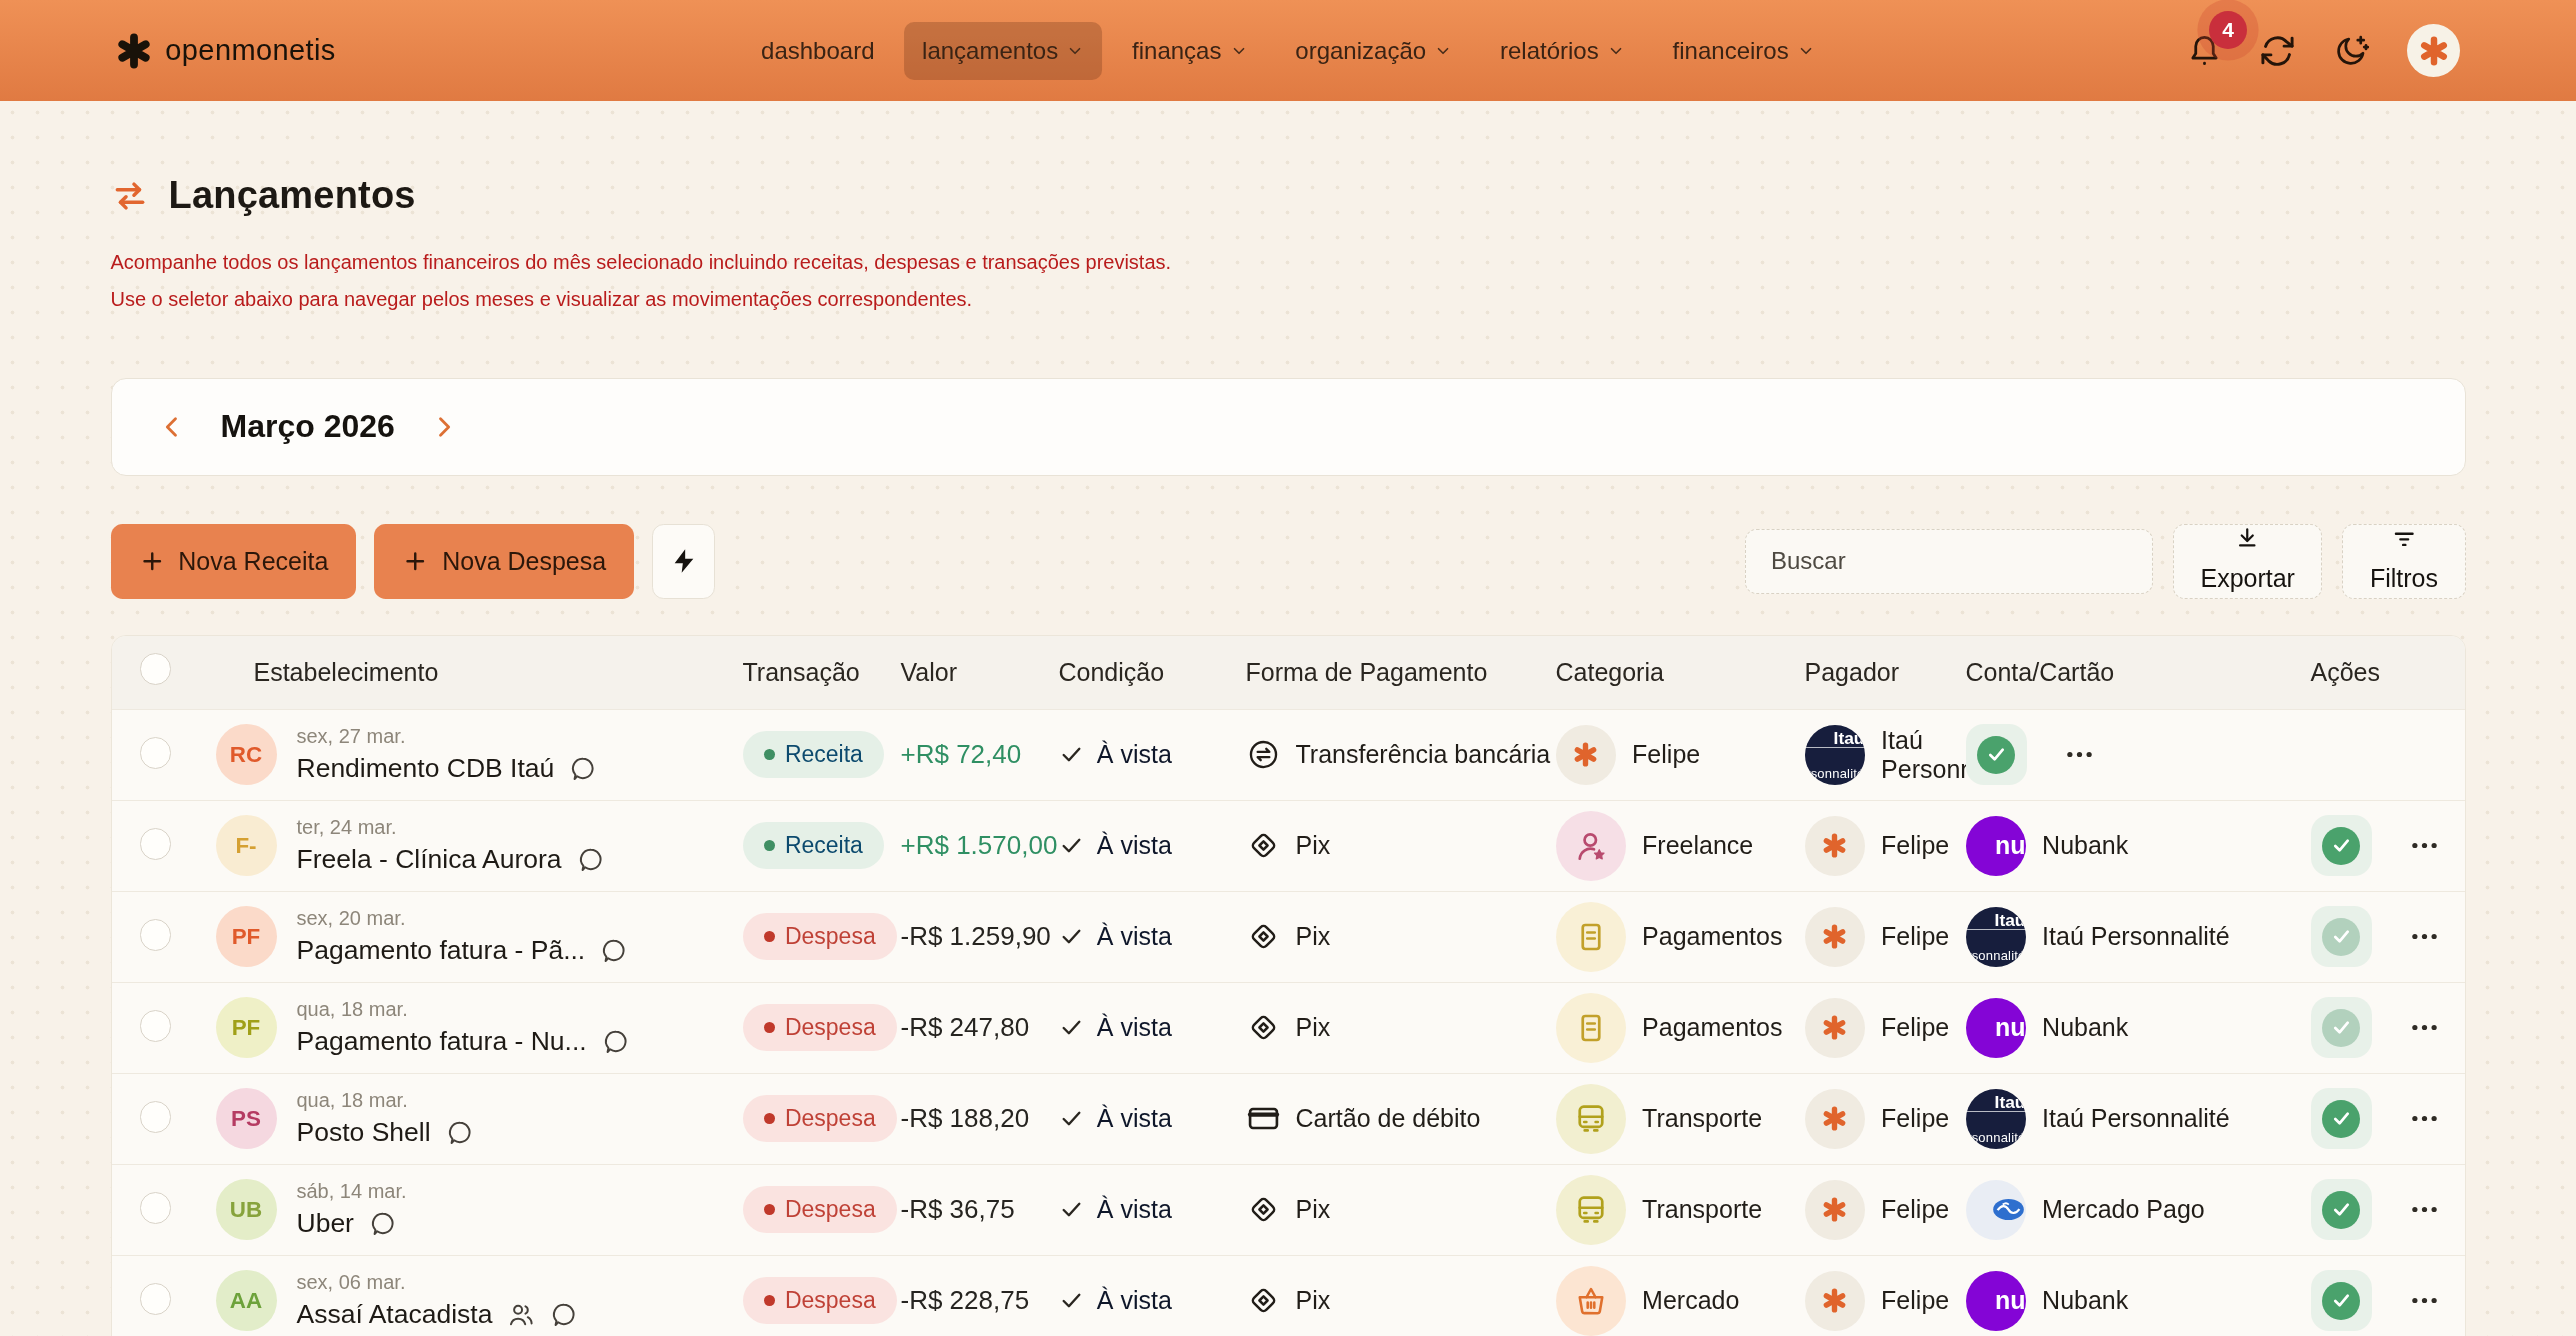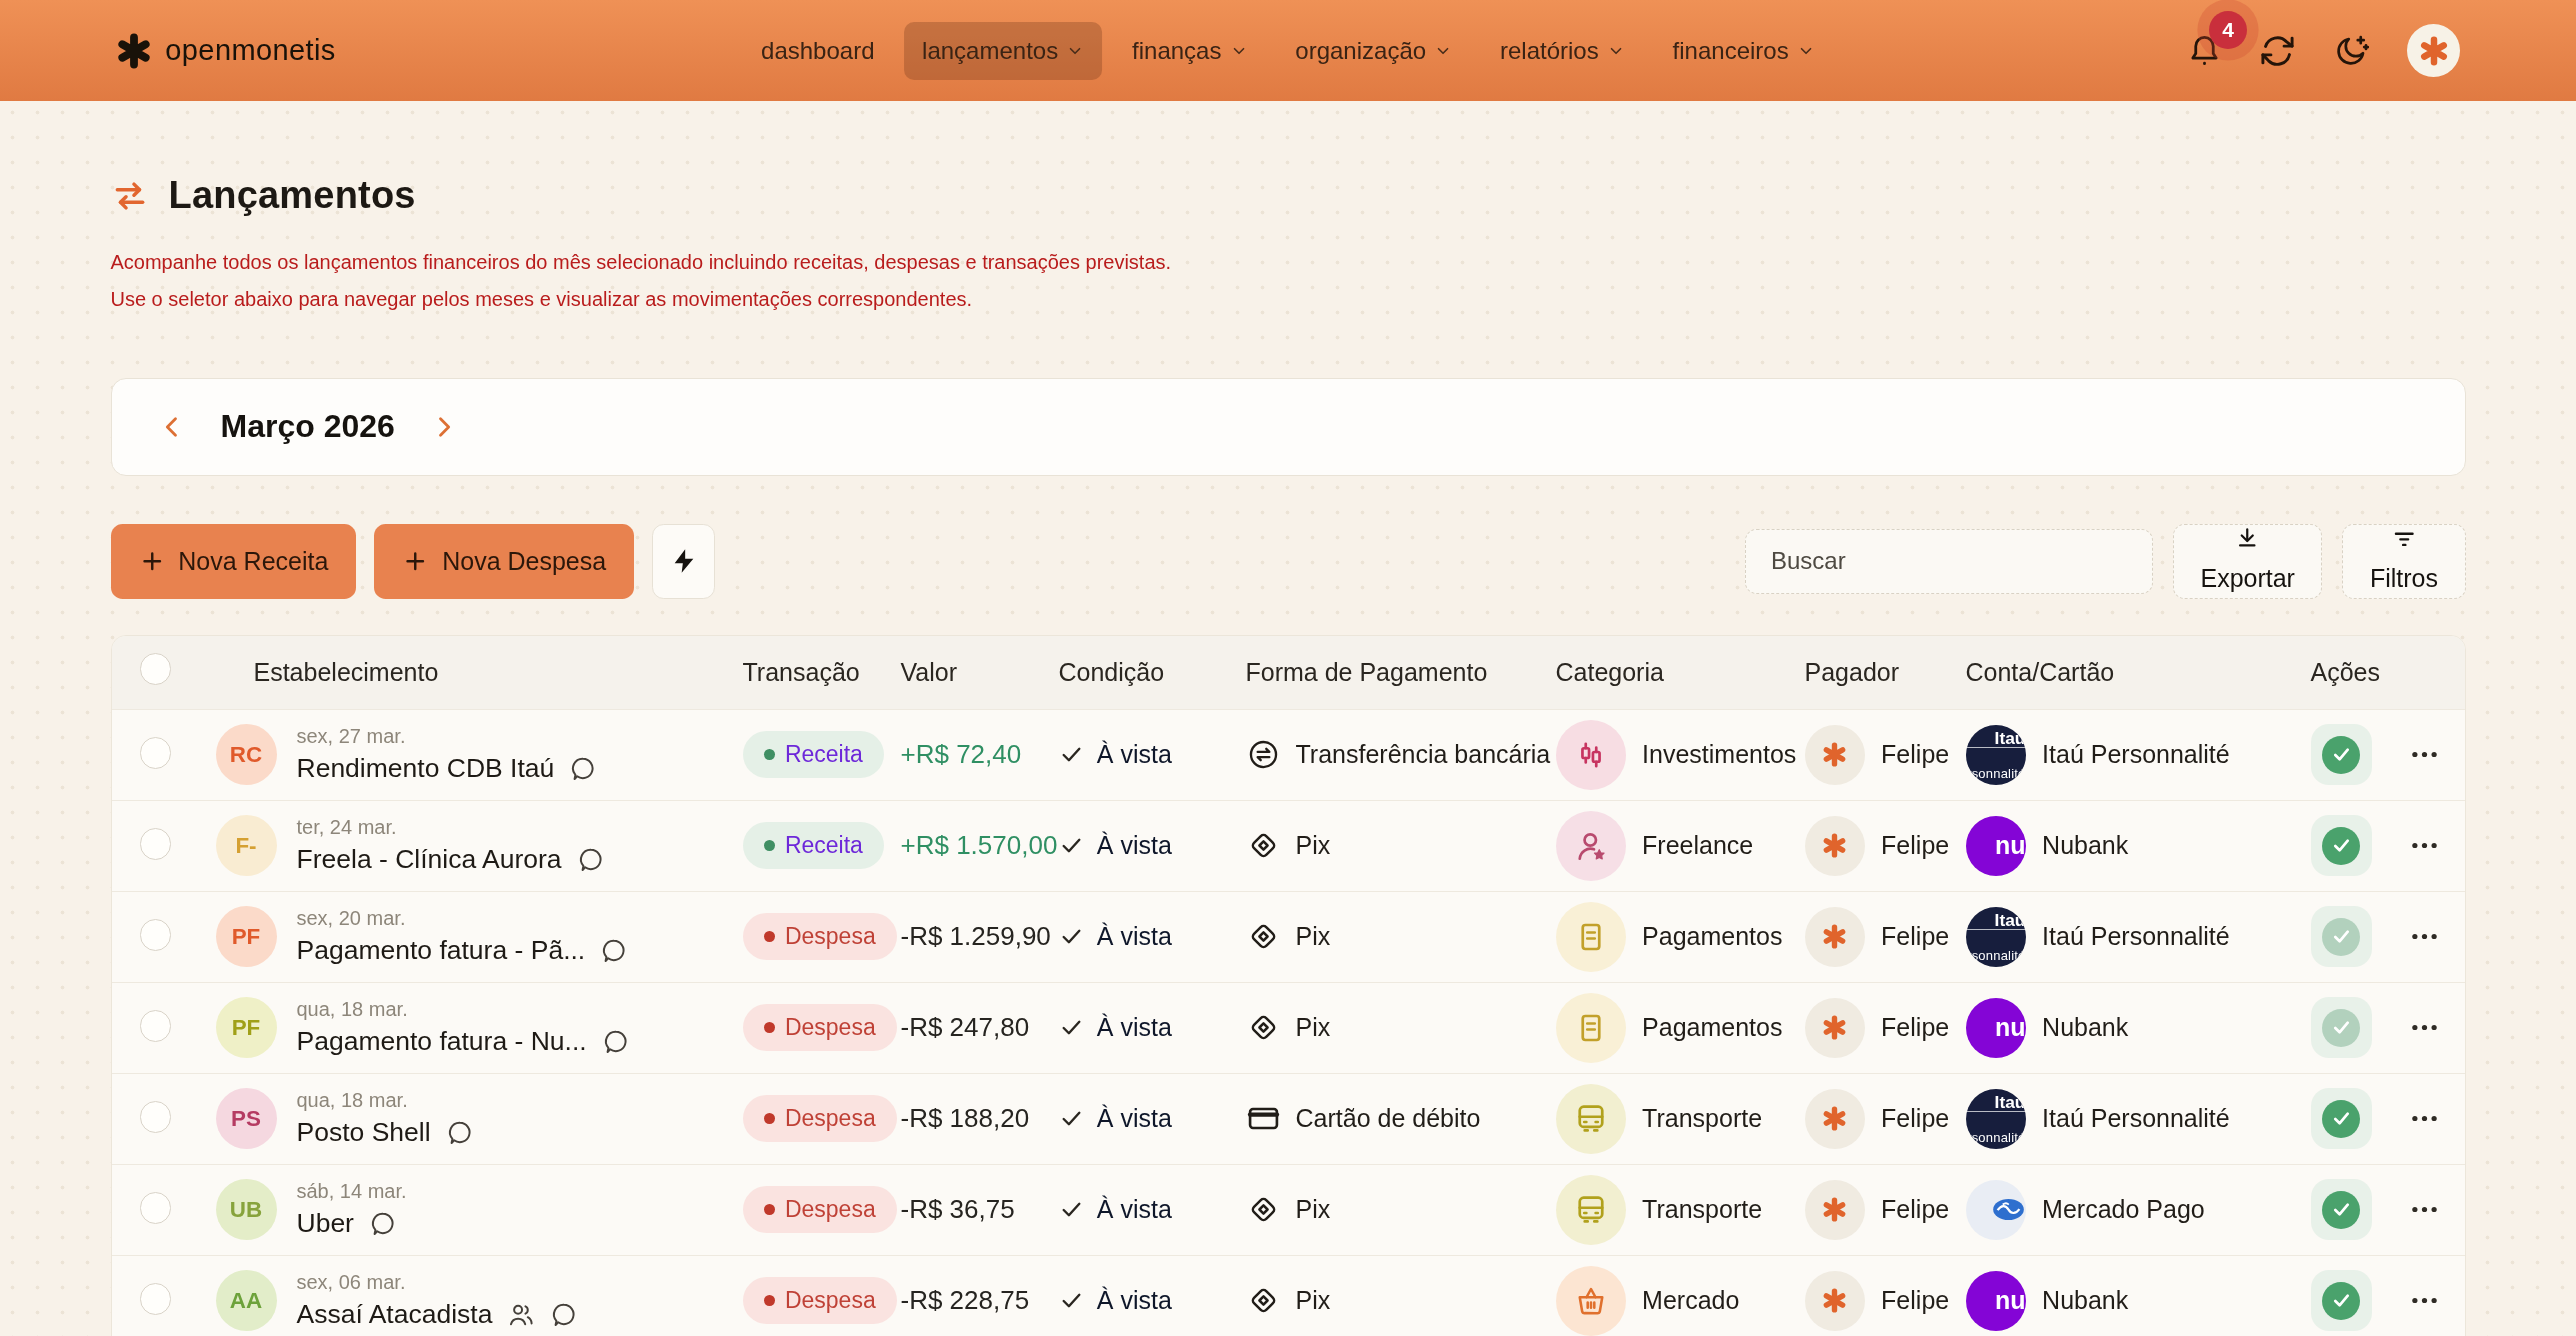--- a/index.html
+++ b/index.html
@@ -104,21 +104,21 @@
   }
   .estab-date { font-size:20px; color:#8d867a; margin-bottom:5px; }
   .estab-line { display:flex; align-items:center; gap:15px; }
   .estab-name { font-size:26.5px; font-weight:500; color:#1e1a15; white-space:nowrap; }
   .row-ic { color:#45403a; }
   .pill {
     display:inline-flex; align-items:center; gap:10px; border-radius:829px;
     font-size:23px; padding:10px 21.6px; font-weight:500;
   }
   .pill .dot { width:10.8px; height:10.8px; border-radius:50%; display:inline-block; }
-  .pill-income { background:#e5f0e7; color:#6d28d9;justify-content:center; } .pill-income .dot { background:#3f8f63; }
+  .pill-income { background:#e5f0e7; color:#0c4a6e;justify-content:center; } .pill-income .dot { background:#3f8f63; }
   .pill-expense { background:#fae3e0; color:#bf4136; } .pill-expense .dot { background:#c0392b; }
   .val { font-size:26px; font-weight:500; }
   .val-pos { color:#2f8f63; } .val-neg { color:#262420; }
   .cond { display:flex; align-items:center; gap:13.3px; font-size:25px; color:#0f172a; }
   .cond .ic { color:#2a2620; }
   .pay { display:flex; align-items:center; gap:15px; font-size:25px; color:#211d18; }
   .pay .ic { color:#211d18; }
   .cat { display:flex; align-items:center; gap:16.6px; font-size:25px; color:#211d18; }
   .cat-badge { width:70px; height:70px; border-radius:50%; flex:none; display:flex; align-items:center; justify-content:center; }
   .payer { display:flex; align-items:center; gap:16.6px; font-size:25px; color:#211d18; }
@@ -350,31 +350,20 @@
           </div>
   <div class="pay">
             <span class="ic">
               <svg width="35" height="35" viewBox="0 0 24 24" fill="none" stroke="currentColor" stroke-width="1.6" stroke-linecap="round" stroke-linejoin="round">
                 <circle cx="12" cy="12" r="8.6"></circle>
                 <path d="M8 10.2h8l-2.1-2.1M16 13.8H8l2.1 2.1"></path>
               </svg>
             </span>
             <span>Transferência bancária</span>
           </div>
-  <div class="cat">
-    <span class="cat-badge" style="background:#f7dde3;color:#c73460">
-              <svg width="36" height="36" viewBox="0 0 24 24" fill="none" stroke="currentColor" stroke-width="1.8" stroke-linecap="round" stroke-linejoin="round">
-                <path d="M8.5 4.5v3M8.5 14v3"></path>
-                <rect x="6.3" y="7.5" width="4.4" height="6.5" rx="1"></rect>
-                <path d="M15.5 7v3M15.5 16.5v3"></path>
-                <rect x="13.3" y="10" width="4.4" height="6.5" rx="1"></rect>
-              </svg>
-            </span>
-    <span>Investimentos</span>
-  </div>
   <div class="payer">
     <span class="payer-badge">
               <svg width="25" height="25" viewBox="0 0 24 24" fill="none" stroke="currentColor" stroke-width="5.2" stroke-linecap="round">
                 <path d="M12 3v18M4.2 7.5l15.6 9M19.8 7.5l-15.6 9"></path>
               </svg>
             </span>
     <span>Felipe</span>
   </div>
   <div class="acct">
             <span class="acct-logo acct-itau">

